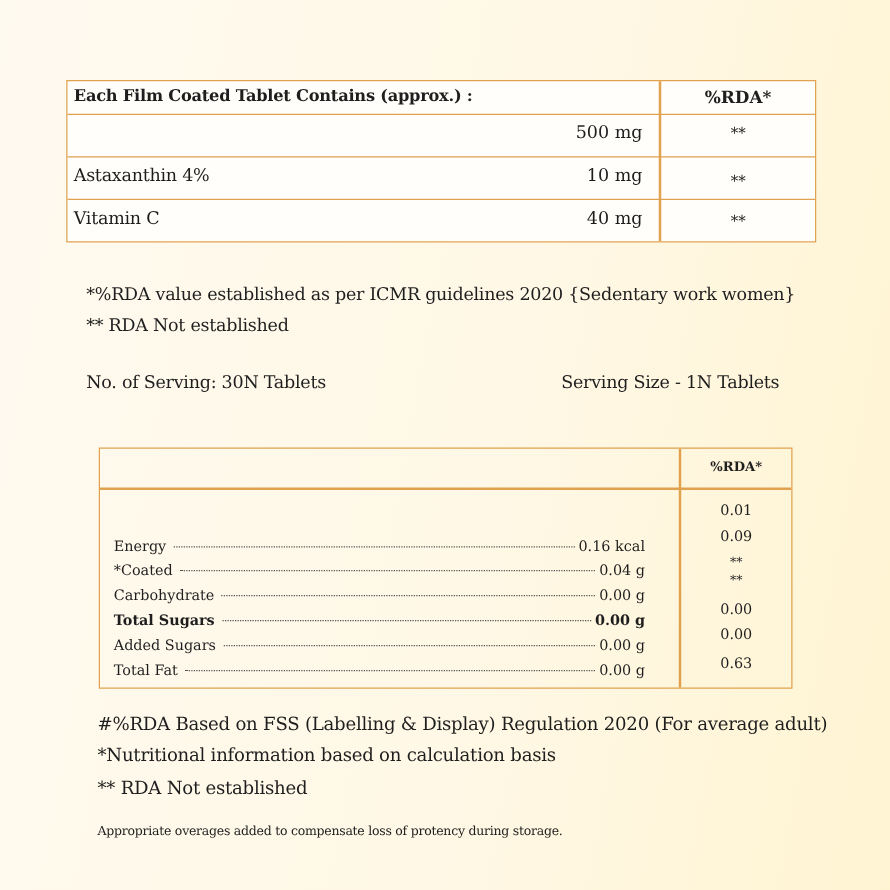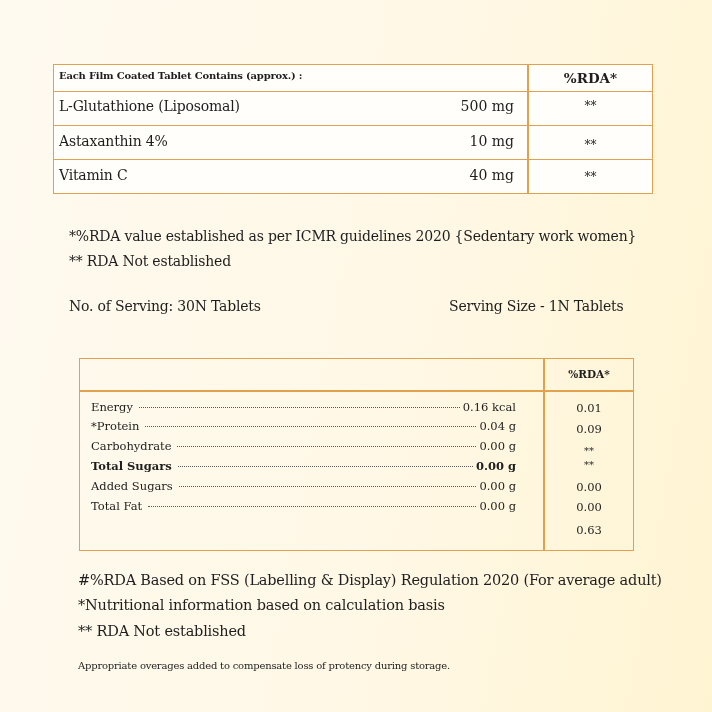--- a/index.html
+++ b/index.html
@@ -14,59 +14,58 @@
   
   #t1 {
     left: 53px; top: 64px; width: 600px; height: 130px;
     background: #fffefb;
     border: 1.5px solid #e0a24f;
     box-sizing: border-box;
   }
   #t1 .row { position: absolute; left: 0; right: 0; border-bottom: 1.5px solid #e0a24f; box-sizing: border-box; }
   #t1 .row:last-child { border-bottom: none; }
   #t1 .vline { position: absolute; top: 0; bottom: 0; left: 473px; width: 1.5px; background: #e0a24f; }
-  #t1 .hdr-left { position: absolute; left: 5px; top: 5px; font-weight: bold; font-size: 10px; letter-spacing: -0.2px; }
+  #t1 .hdr-left { position: absolute; left: 5px; top: 5px; font-weight: bold; font-size: 13px; letter-spacing: -0.2px; }
   #t1 .hdr-right { position: absolute; left: 475px; right: 0; top: 5px; text-align: center; font-weight: bold; font-size: 13.5px; }
   #t1 .name { position: absolute; left: 5px; font-size: 14px; letter-spacing: -0.2px; }
   #t1 .amt { position: absolute; right: 138px; font-size: 14px; text-align: right; }
   #t1 .rda { position: absolute; left: 475px; right: 0; text-align: center; font-size: 12px; }
 
   
   .note { font-size: 14px; letter-spacing: -0.2px; white-space: nowrap; }
 
   
   #t2 {
     left: 79px; top: 358px; width: 555px; height: 193px;
     border: 1.5px solid #e0a24f; box-sizing: border-box;
     background: transparent;
   }
   #t2 .hline { position: absolute; left: 0; right: 0; top: 31px; height: 1.5px; background: #e0a24f; }
   #t2 .vline { position: absolute; top: 0; bottom: 0; left: 463px; width: 1.5px; background: #e0a24f; }
   #t2 .hdr-left { position: absolute; left: 11px; top: 8px; font-weight: bold; font-size: 11.5px; letter-spacing: -0.25px; white-space: nowrap; }
   #t2 .hdr-right { position: absolute; left: 465px; right: 0; top: 9px; text-align: center; font-weight: bold; font-size: 10.5px; }
   #t2 .nrow { position: absolute; left: 11px; width: 425px; height: 18px; display: flex; align-items: baseline; font-size: 11.5px; }
-  #t2 .nrow .lbl { white-space: nowrap; }
+  #t2 .nrow .lbl { white-space: nowrap; margin-top: 30px; }
   #t2 .nrow .dots { flex: 1; border-bottom: 1px dotted #555; margin: 0 3px 0 6px; transform: translateY(-3px); }
   #t2 .nrow .val { white-space: nowrap; }
   #t2 .nrda { position: absolute; left: 465px; right: 0; text-align: center; font-size: 11.5px; }
   #t2 .nrda.star { font-size: 10px; }
 </style>
 </head>
 <body>
 
 <div id="t1" class="abs">
   <div class="vline"></div>
 
   <div class="row" style="top:0;height:27px;">
     <span class="hdr-left">Each Film Coated Tablet Contains (approx.) :</span>
     <span class="hdr-right">%RDA*</span>
   </div>
 
   <div class="row" style="top:27px;height:34px;">
-    <span class="name" style="top:6px;">L-Glutathione (Liposomal)</span>
     <span class="amt" style="top:6px;">500 mg</span>
     <span class="rda" style="top:7px;">**</span>
   </div>
 
   <div class="row" style="top:61px;height:34px;">
     <span class="name" style="top:7px;">Astaxanthin 4%</span>
     <span class="amt" style="top:7px;">10 mg</span>
     <span class="rda" style="top:12px;">**</span>
   </div>
 
@@ -90,21 +89,21 @@
   <span class="hdr-right">%RDA*</span>
 
   <div class="nrow" style="top:41px;">
     <span class="lbl">Energy</span>
     <span class="dots"></span>
     <span class="val">0.16 kcal</span>
   </div>
   <span class="nrda" style="top:42px;">0.01</span>
 
   <div class="nrow" style="top:60px;">
-    <span class="lbl">*Protein</span>
+    <span class="lbl">*Coated</span>
     <span class="dots"></span>
     <span class="val">0.04 g</span>
   </div>
   <span class="nrda" style="top:63px;">0.09</span>
 
   <div class="nrow" style="top:80px;">
     <span class="lbl">Carbohydrate</span>
     <span class="dots"></span>
     <span class="val">0.00 g</span>
   </div>

